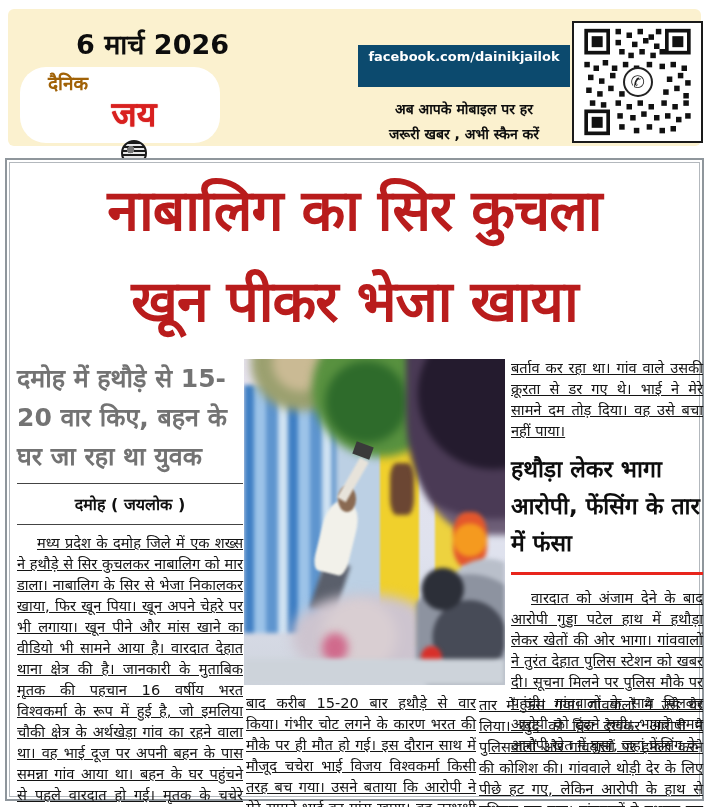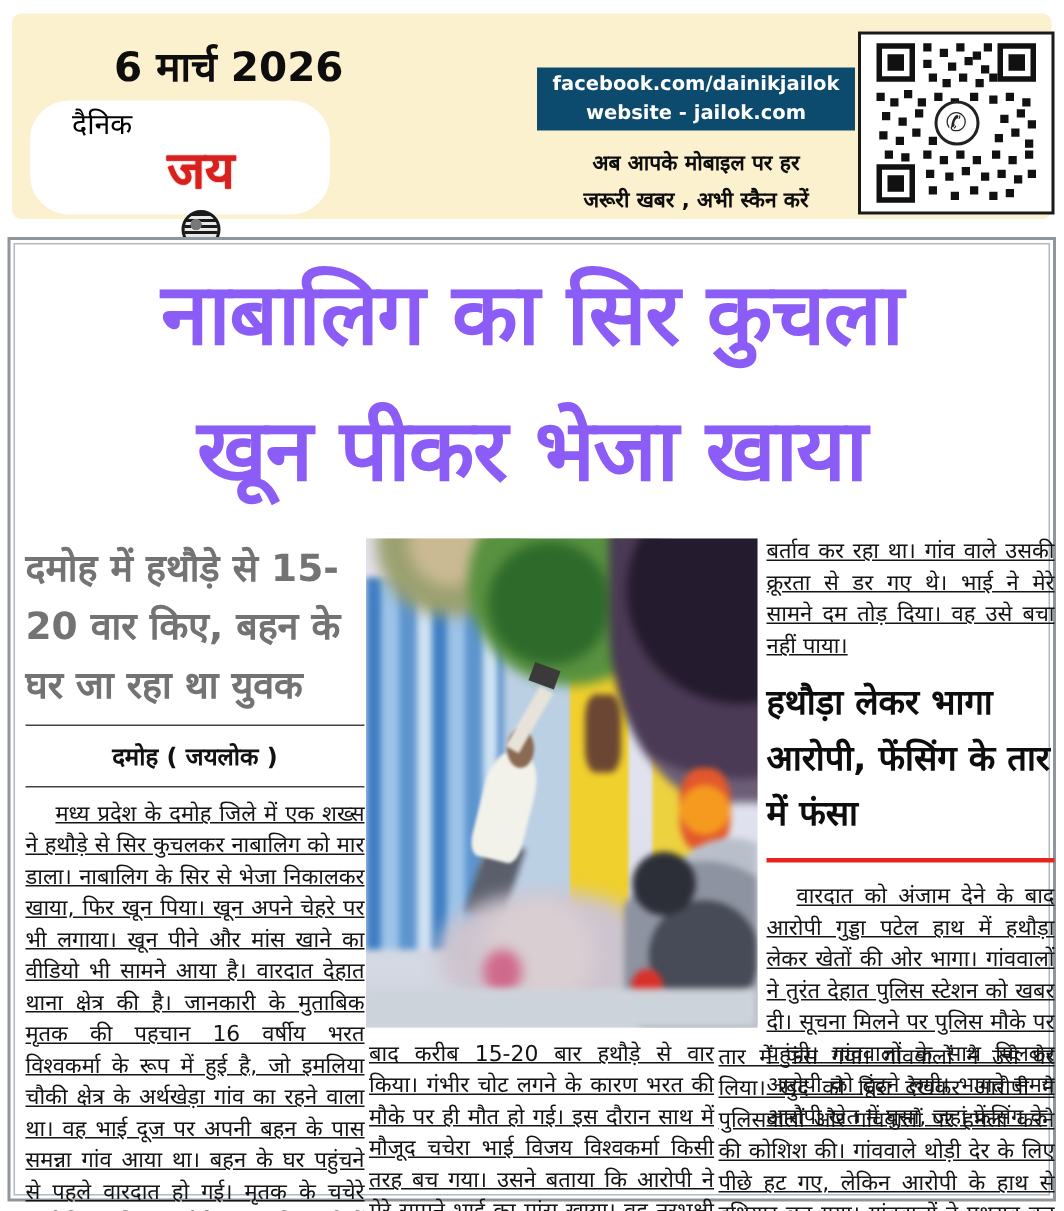--- a/index.html
+++ b/index.html
@@ -5,21 +5,21 @@
   * { margin:0; padding:0; box-sizing:border-box; }
   html,body { width:709px; height:807px; background:#ffffff; overflow:hidden;
               font-family:"DejaVu Sans", sans-serif; color:#111; }
 
   
   .masthead { position:absolute; left:8px; top:9px; width:693px; height:137px;
               background:#fbf1cf; border-radius:6px; }
   .date { position:absolute; left:52px; top:16px; font-size:27px; font-weight:bold; color:#0d0d0d;margin-left:16px; }
   .logo-box { position:absolute; left:12px; top:58px; width:200px; height:76px;
               background:#ffffff; border-radius:26px; padding:5px 0 0 28px; }
-  .brand-top { font-size:19px; font-weight:normal; color:#000000; line-height:22px; }
+  .brand-top { font-size:19px; font-weight:bold; color:#a16207; line-height:22px; }
   .brand-main { display:flex; align-items:center; gap:7px; margin-top:1px;flex-direction:column; }
   .brand-word { font-size:34px; font-weight:900; color:#d8201f; line-height:38px;
                 text-shadow:0 0 1px #d8201f; }
   .globe { width:26px; height:26px; border-radius:50%;
            background:
              radial-gradient(circle at 35% 35%, #777 0 18%, transparent 19%),
              repeating-linear-gradient(0deg,#1a1a1a 0 2px,#e8e8e8 2px 4px),
              repeating-linear-gradient(90deg,#1a1a1a 0 2px,#555 2px 4px);
            border:2px solid #1a1a1a; }
   .social-box { position:absolute; left:350px; top:36px; width:212px; height:42px;
@@ -33,21 +33,21 @@
   .wa-badge { position:absolute; left:50%; top:50%; transform:translate(-50%,-50%);
               width:30px; height:30px; background:#ffffff; border:2px solid #222;
               border-radius:50%; text-align:center; font-size:17px; line-height:26px; color:#222; }
 
   
   .article-outer { position:absolute; left:5px; top:158px; width:699px; height:643px;
                    border:2px solid #8f969c; padding:2px; background:#fff; }
   .article-inner { width:100%; height:100%; border:1px solid #b3b8bd; position:relative; }
 
   .headline { text-align:center; padding-top:2px; }
-  .headline div { font-size:57px; font-weight:900; line-height:91px; color:#8b5cf6;
+  .headline div { font-size:57px; font-weight:900; line-height:91px; color:#b91c1c;
                   letter-spacing:-1px; white-space:nowrap; }
 
   .article-body { position:absolute; left:0; top:192px; right:0; bottom:0; }
 
   
   .col-left { position:absolute; left:7px; top:4px; width:226px; }
   .subheadline { font-size:25px; font-weight:bold; line-height:39px; color:#737373; }
   .rule { border-top:1px solid #444; margin:7px 0; }
   .byline { text-align:center; font-size:16px; font-weight:600; padding:2px 0; }
   .bodytext { font-size:14.6px; line-height:21px; text-align:justify; color:#141414;text-decoration:underline; }
@@ -111,21 +111,20 @@
     <div class="brand-top">दैनिक</div>
     <div class="brand-main">
       <span class="brand-word">जय</span>
       <span class="globe"></span>
       <span class="brand-word">लोक</span>
     </div>
   </div>
 
   <div class="social-box">
     <div>facebook.com/dainikjailok</div>
-    <div>website - jailok.com</div>
   </div>
 
   <div class="promo">
     <div>अब आपके मोबाइल पर हर</div>
     <div>जरूरी खबर , अभी स्कैन करें</div>
   </div>
 
   <div class="qr-wrap">
     <svg viewBox="0 0 120 120">
       <rect x="0" y="0" width="120" height="120" fill="#fff"></rect>

